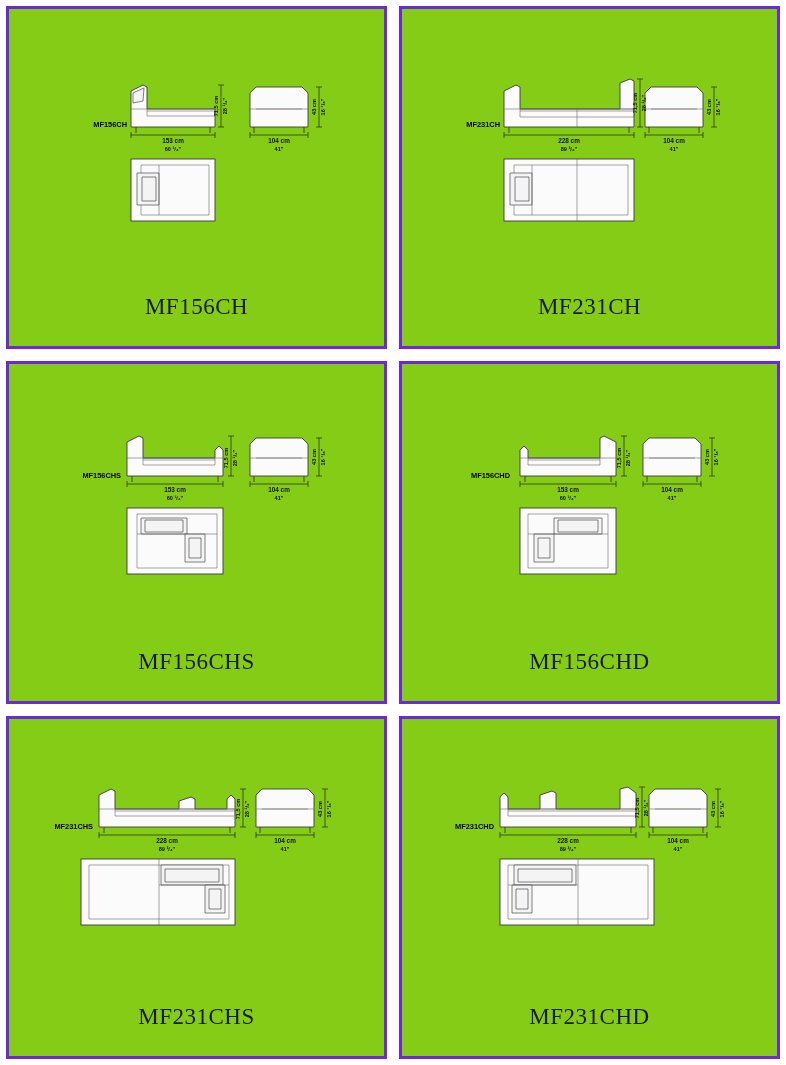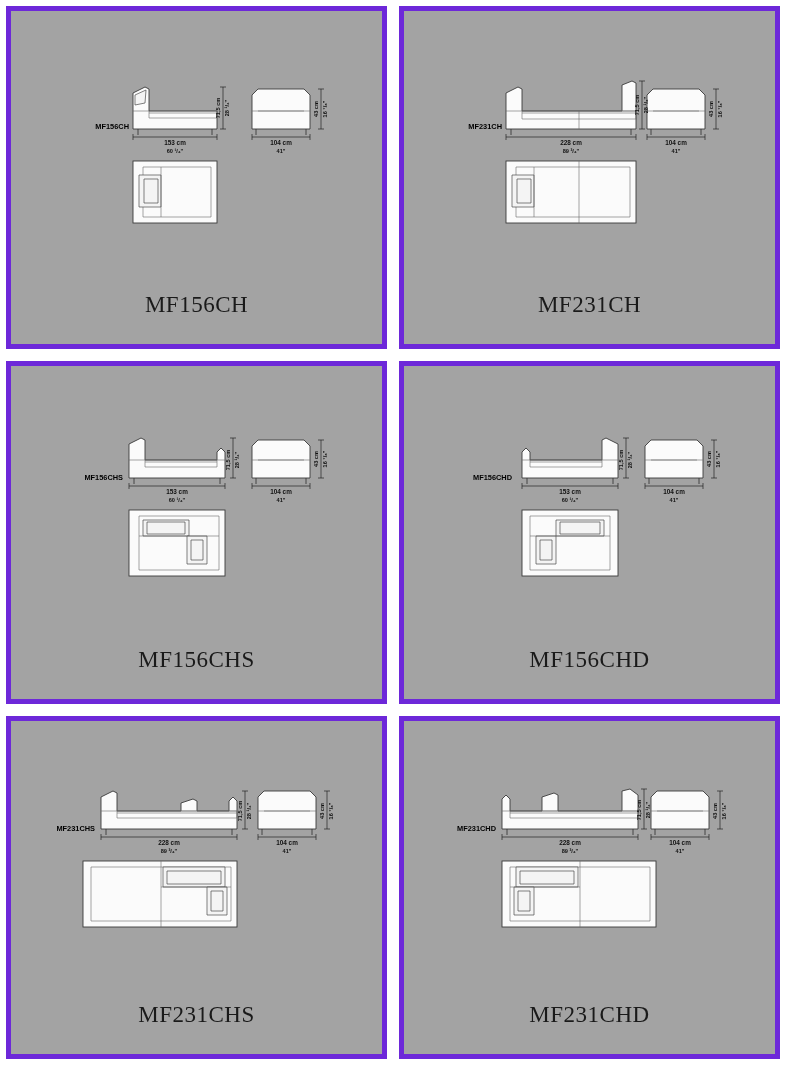--- a/index.html
+++ b/index.html
@@ -29,22 +29,22 @@
   .cell {
     position: relative;
     box-sizing: border-box;
     padding: 6px;
   }
   .card {
     position: relative;
     box-sizing: border-box;
     width: 100%;
     height: 100%;
-    border: 5px solid #6d28d9;
-    background: #a3a3a3;
+    border: 3px solid #6d28d9;
+    background: #84cc16;
   }
   .drawing {
     position: absolute;
     left: 0;
     top: 0;
     width: 100%;
     height: 255px;
   }
   .caption {
     position: absolute;

